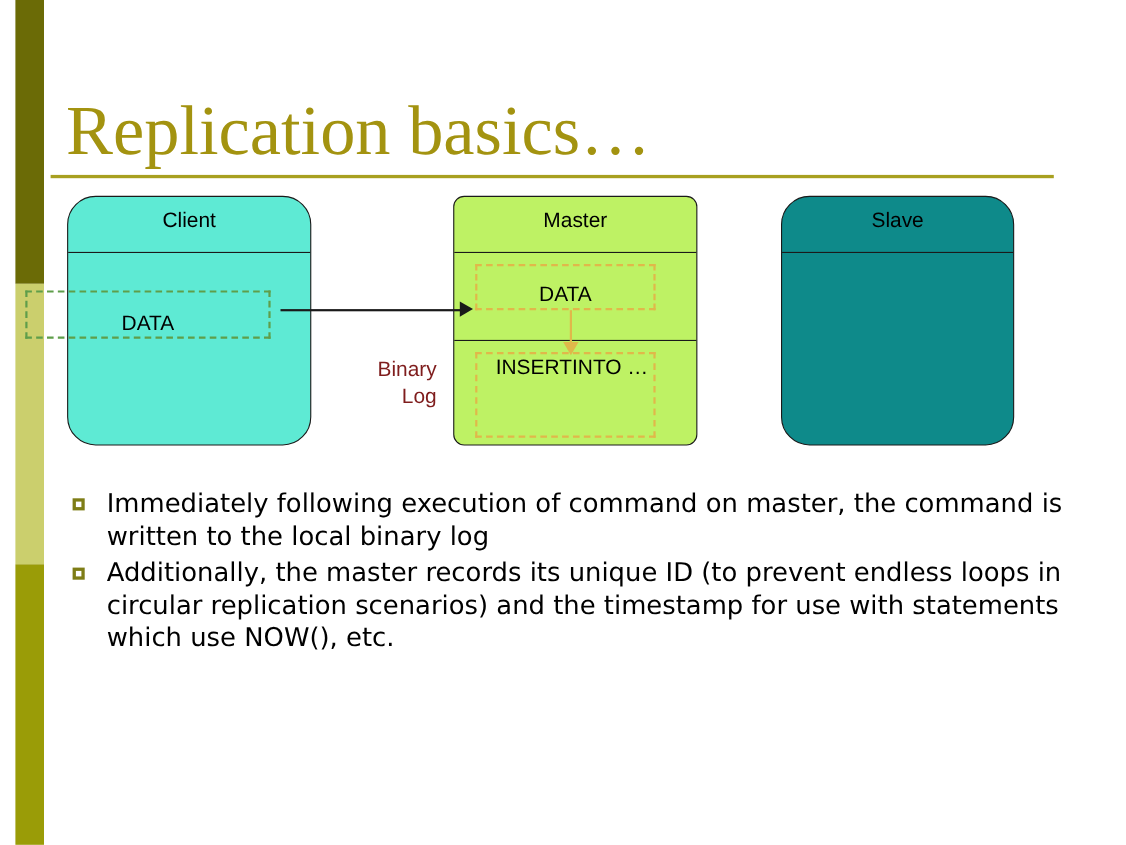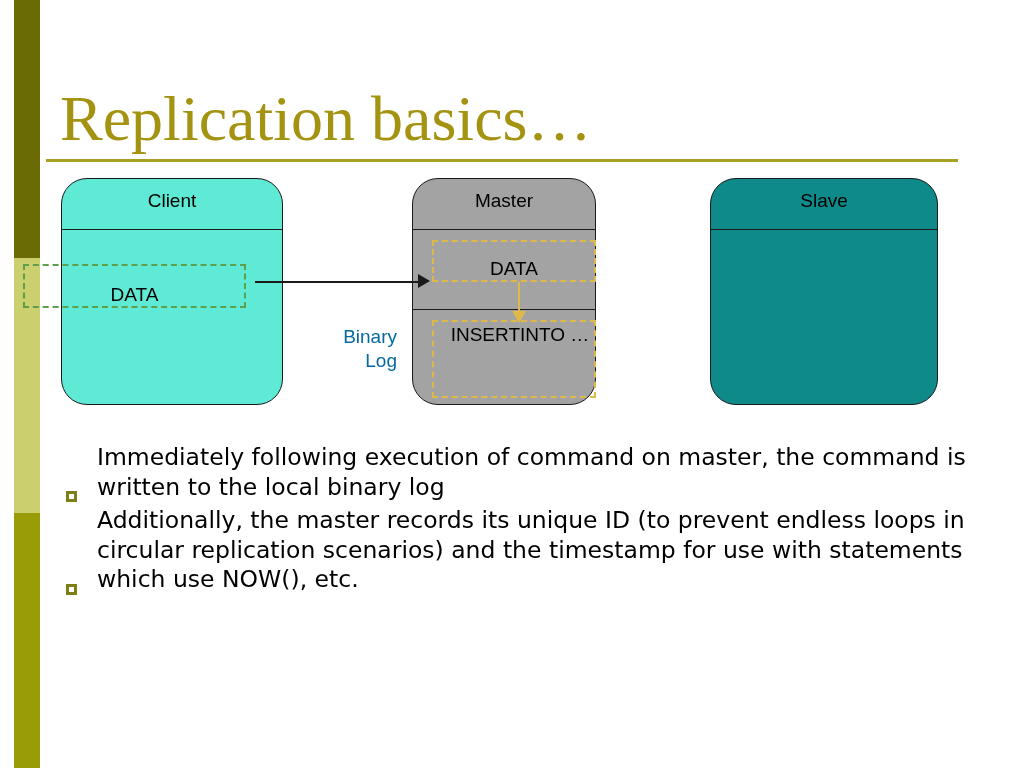--- a/index.html
+++ b/index.html
@@ -92,22 +92,23 @@
     align-items: flex-end;
   }
   #client-data {
     left: 23px; top: 264px; width: 223px; height: 44px;
     border: 2px dashed #5f9e4a;
     justify-content: center;
   }
 
   
   #master-node {
-    left: 412px; top: 178px; width: 184px; height: 227px;
-    background: #a3a3a3;
+    left: 412px; top: 178px; width: 222px; height: 227px;
+    background: #bef264;
+    border-radius: 10px;
   }
   #master-node .div1 { top: 50px; }
   #master-node .div2 { top: 130px; }
 
   #master-data {
     left: 432px; top: 240px; width: 164px; height: 42px;
     border: 2px dashed #e0b84a;
     justify-content: center;
   }
   #master-insert {
@@ -115,21 +116,21 @@
     border: 2px dashed #e0b84a;
     flex-direction: row;
     align-items: flex-start;
     justify-content: center;
     padding-left: 12px;
     line-height: 1.35;
   }
 
   
   #slave-node {
-    left: 710px; top: 178px; width: 228px; height: 227px;
+    left: 710px; top: 178px; width: 212px; height: 227px;
     background: #0e8a8a;
   }
   #slave-node .node-divider { top: 50px; }
 
   
   .h-arrow-line {
     position: absolute;
     left: 255px; top: 281px;
     width: 168px; height: 2px;
     background: #1a1a1a;
@@ -156,35 +157,35 @@
     border-right: 7px solid transparent;
     border-top: 12px solid #e0b84a;
   }
 
   .binlog-label {
     position: absolute;
     left: 285px; top: 325px;
     width: 112px;
     text-align: right;
     font-size: 19px;
-    color: #0369a1;
+    color: #7f1d1d;
     font-family: "Liberation Sans", sans-serif;
     line-height: 1.28;
   }
 
   
   .bullets {
     position: absolute;
     left: 66px;
     top: 443px;
     width: 900px;
   }
   .bullet-row {
     display: flex;
-    align-items: flex-end;
+    align-items: flex-start;
     margin-bottom: 4px;
   }
   .bullet-marker {
     flex: 0 0 auto;
     width: 11px;
     height: 11px;
     margin-top: 10px;
     margin-right: 20px;
     border: 3px solid #7e7d16;
     box-sizing: border-box;

